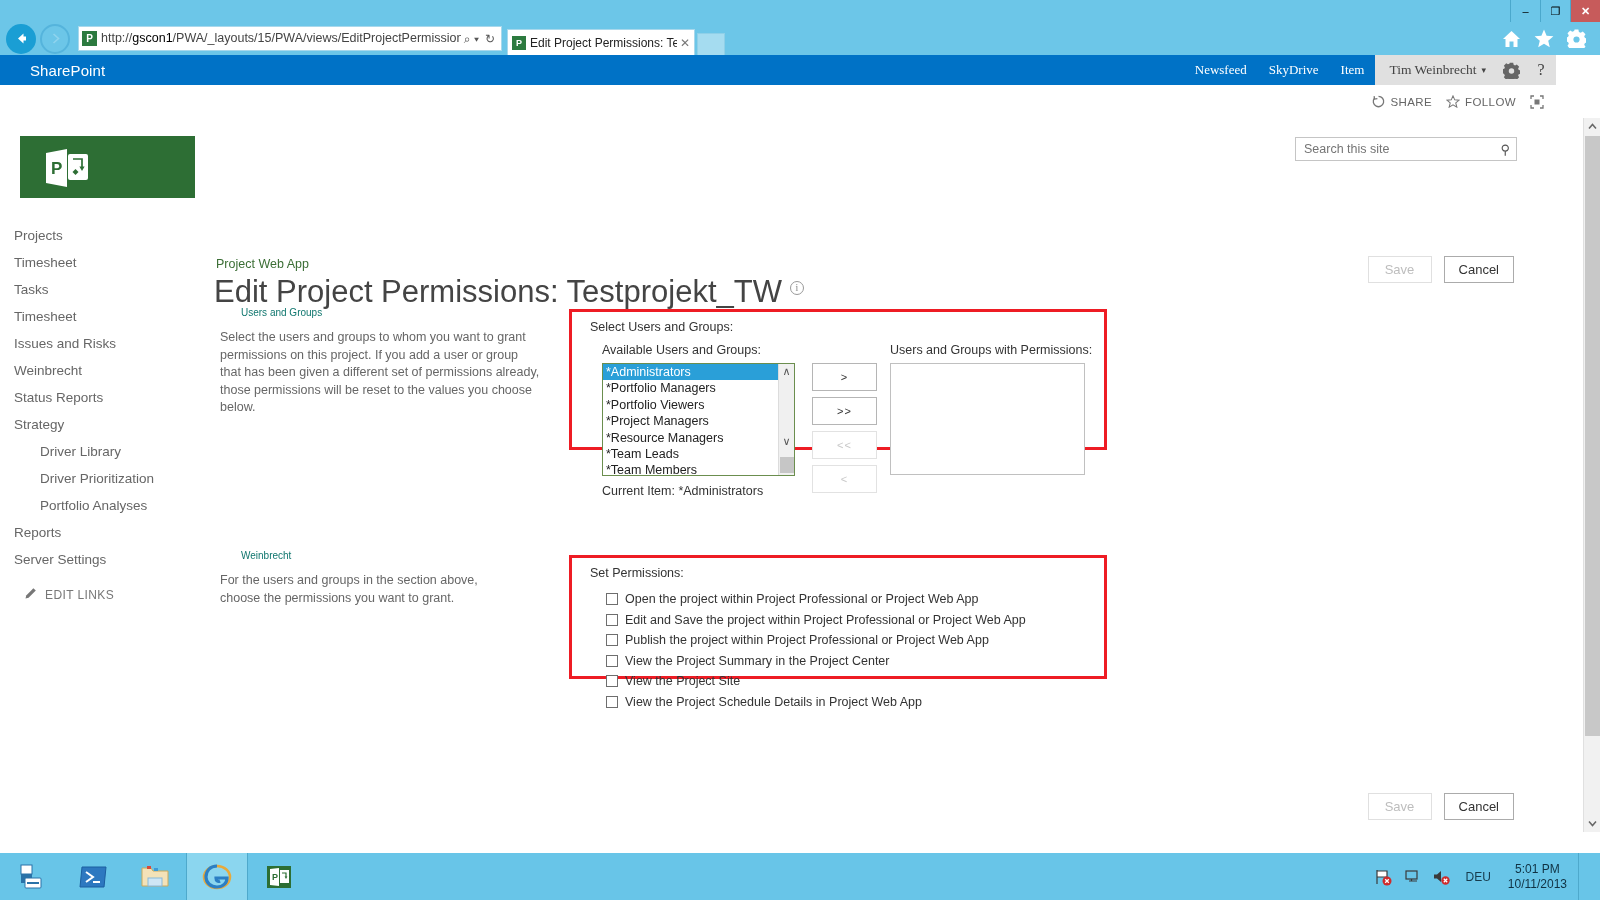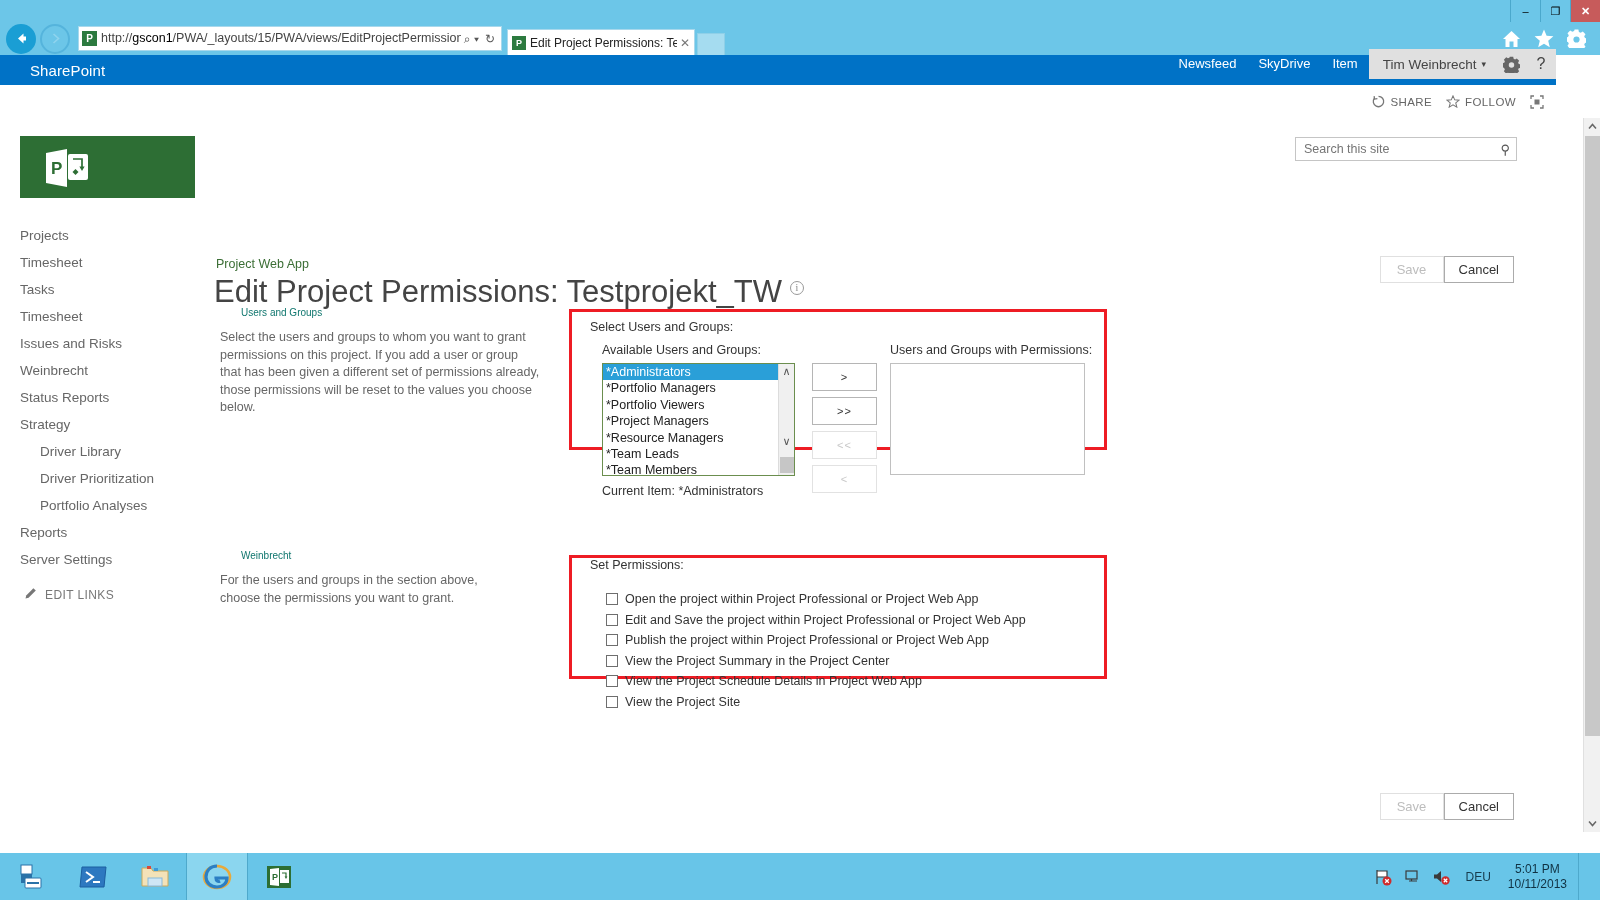--- a/index.html
+++ b/index.html
@@ -74,21 +74,21 @@
     padding-right: 14px; color: #fff;
   }
   .chrome-right svg { display: block; }
 
   
   .suitebar {
     position: absolute; top: 55px; left: 0; width: 1556px; height: 30px;
     background: #0072c6; display: flex; align-items: center;
   }
   .sp-brand { color: #fff; font-size: 15px; padding-left: 30px; letter-spacing: .1px; }
-  .suite-links { margin-left: auto; display: flex; align-items: flex-end; height: 18px; }
+  .suite-links { margin-left: auto; display: flex; align-items: center; height: 18px; font-family: Liberation Serif, serif; }
   .suite-link {
     color: #fff; font-size: 13px; padding: 0 11px; height: 30px; line-height: 30px;
     position: relative;
   }
   .suite-link.active::after {
     content: ""; position: absolute; bottom: -6px; left: 50%; margin-left: -6px;
     border-left: 6px solid transparent; border-right: 6px solid transparent;
     border-top: 6px solid #0072c6;
   }
   .suite-user {
@@ -138,37 +138,37 @@
   }
   .searchbox input {
     flex: 1; border: none; outline: none; font-size: 12.5px; color: #777;
     font-family: "Liberation Sans", sans-serif; background: transparent;
   }
   .search-ico { color: #555; font-size: 13px; }
 
   
   .leftnav { position: absolute; left: 0; top: 104px; width: 200px; }
   .nav-item {
-    font-size: 13.5px; color: #666; padding: 6px 0 6px 20px; line-height: 15px;
+    font-size: 13.5px; color: #666; padding: 6px 0 6px 14px; line-height: 15px;
   }
   .nav-item.sub { padding-left: 40px; }
   .edit-links {
     display: flex; align-items: center; gap: 8px; font-size: 12px; color: #777;
     padding: 14px 0 0 24px; letter-spacing: .4px;
   }
 
   
   .btn {
     display: inline-flex; align-items: center; justify-content: center;
     height: 27px; min-width: 64px; padding: 0 14px; font-size: 13px;
     border: 1px solid #ababab; background: #fff; color: #333;
     font-family: "Liberation Sans", sans-serif;
   }
   .btn.disabled { color: #bdbdbd; border-color: #e0e0e0; }
-  .btnbar { position: absolute; display: flex; }
+  .btnbar { position: absolute; display: flex; gap: 12px; }
   .btnbar.top { right: 42px; top: 138px; }
   .btnbar.bottom { right: 42px; top: 675px; }
 
   
   .redbox { position: absolute; border: 3px solid #ee1c24; background: #fff; }
   .box-users { left: 569px; top: 191px; width: 538px; height: 141px; }
   .box-perms { left: 569px; top: 437px; width: 538px; height: 124px; }
 
   .sect-label { position: absolute; font-size: 10px; color: #0f766e; margin-left: 21px; }
   .sect-desc {
@@ -434,45 +434,45 @@
 
     <div class="perm-listbox" style="position:absolute; left:318px; top:51px;"></div>
 
     <div class="inner-label" style="position:absolute; left:30px; top:172px;">Current Item: *Administrators</div>
   </div>
 
   <div class="sect-label" style="left:220px; top:432px;">Weinbrecht</div>
   <div class="sect-desc" style="left:220px; top:454px; width:300px;">For the users and groups in the section above, choose the permissions you want to grant.</div>
 
   <div class="redbox box-perms">
-    <div class="inner-label" style="position:absolute; left:18px; top:0;">Set Permissions:</div>
+    <div class="inner-label" style="position:absolute; left:18px; top:8px;">Set Permissions:</div>
     <div style="position:absolute; left:34px; top:34px;">
       <div class="chk-row">
         <span class="chk"></span>
         <span class="chk-label">Open the project within Project Professional or Project Web App</span>
       </div>
       <div class="chk-row">
         <span class="chk"></span>
         <span class="chk-label">Edit and Save the project within Project Professional or Project Web App</span>
       </div>
       <div class="chk-row">
         <span class="chk"></span>
         <span class="chk-label">Publish the project within Project Professional or Project Web App</span>
       </div>
       <div class="chk-row">
         <span class="chk"></span>
         <span class="chk-label">View the Project Summary in the Project Center</span>
       </div>
       <div class="chk-row">
         <span class="chk"></span>
-        <span class="chk-label">View the Project Schedule Details in Project Web App</span>
+        <span class="chk-label">View the Project Site</span>
       </div>
       <div class="chk-row">
         <span class="chk"></span>
-        <span class="chk-label">View the Project Site</span>
+        <span class="chk-label">View the Project Schedule Details in Project Web App</span>
       </div>
     </div>
   </div>
 
   <div class="btnbar bottom">
     <div class="btn disabled">Save</div>
     <div class="btn">Cancel</div>
   </div>
 </div>
 

